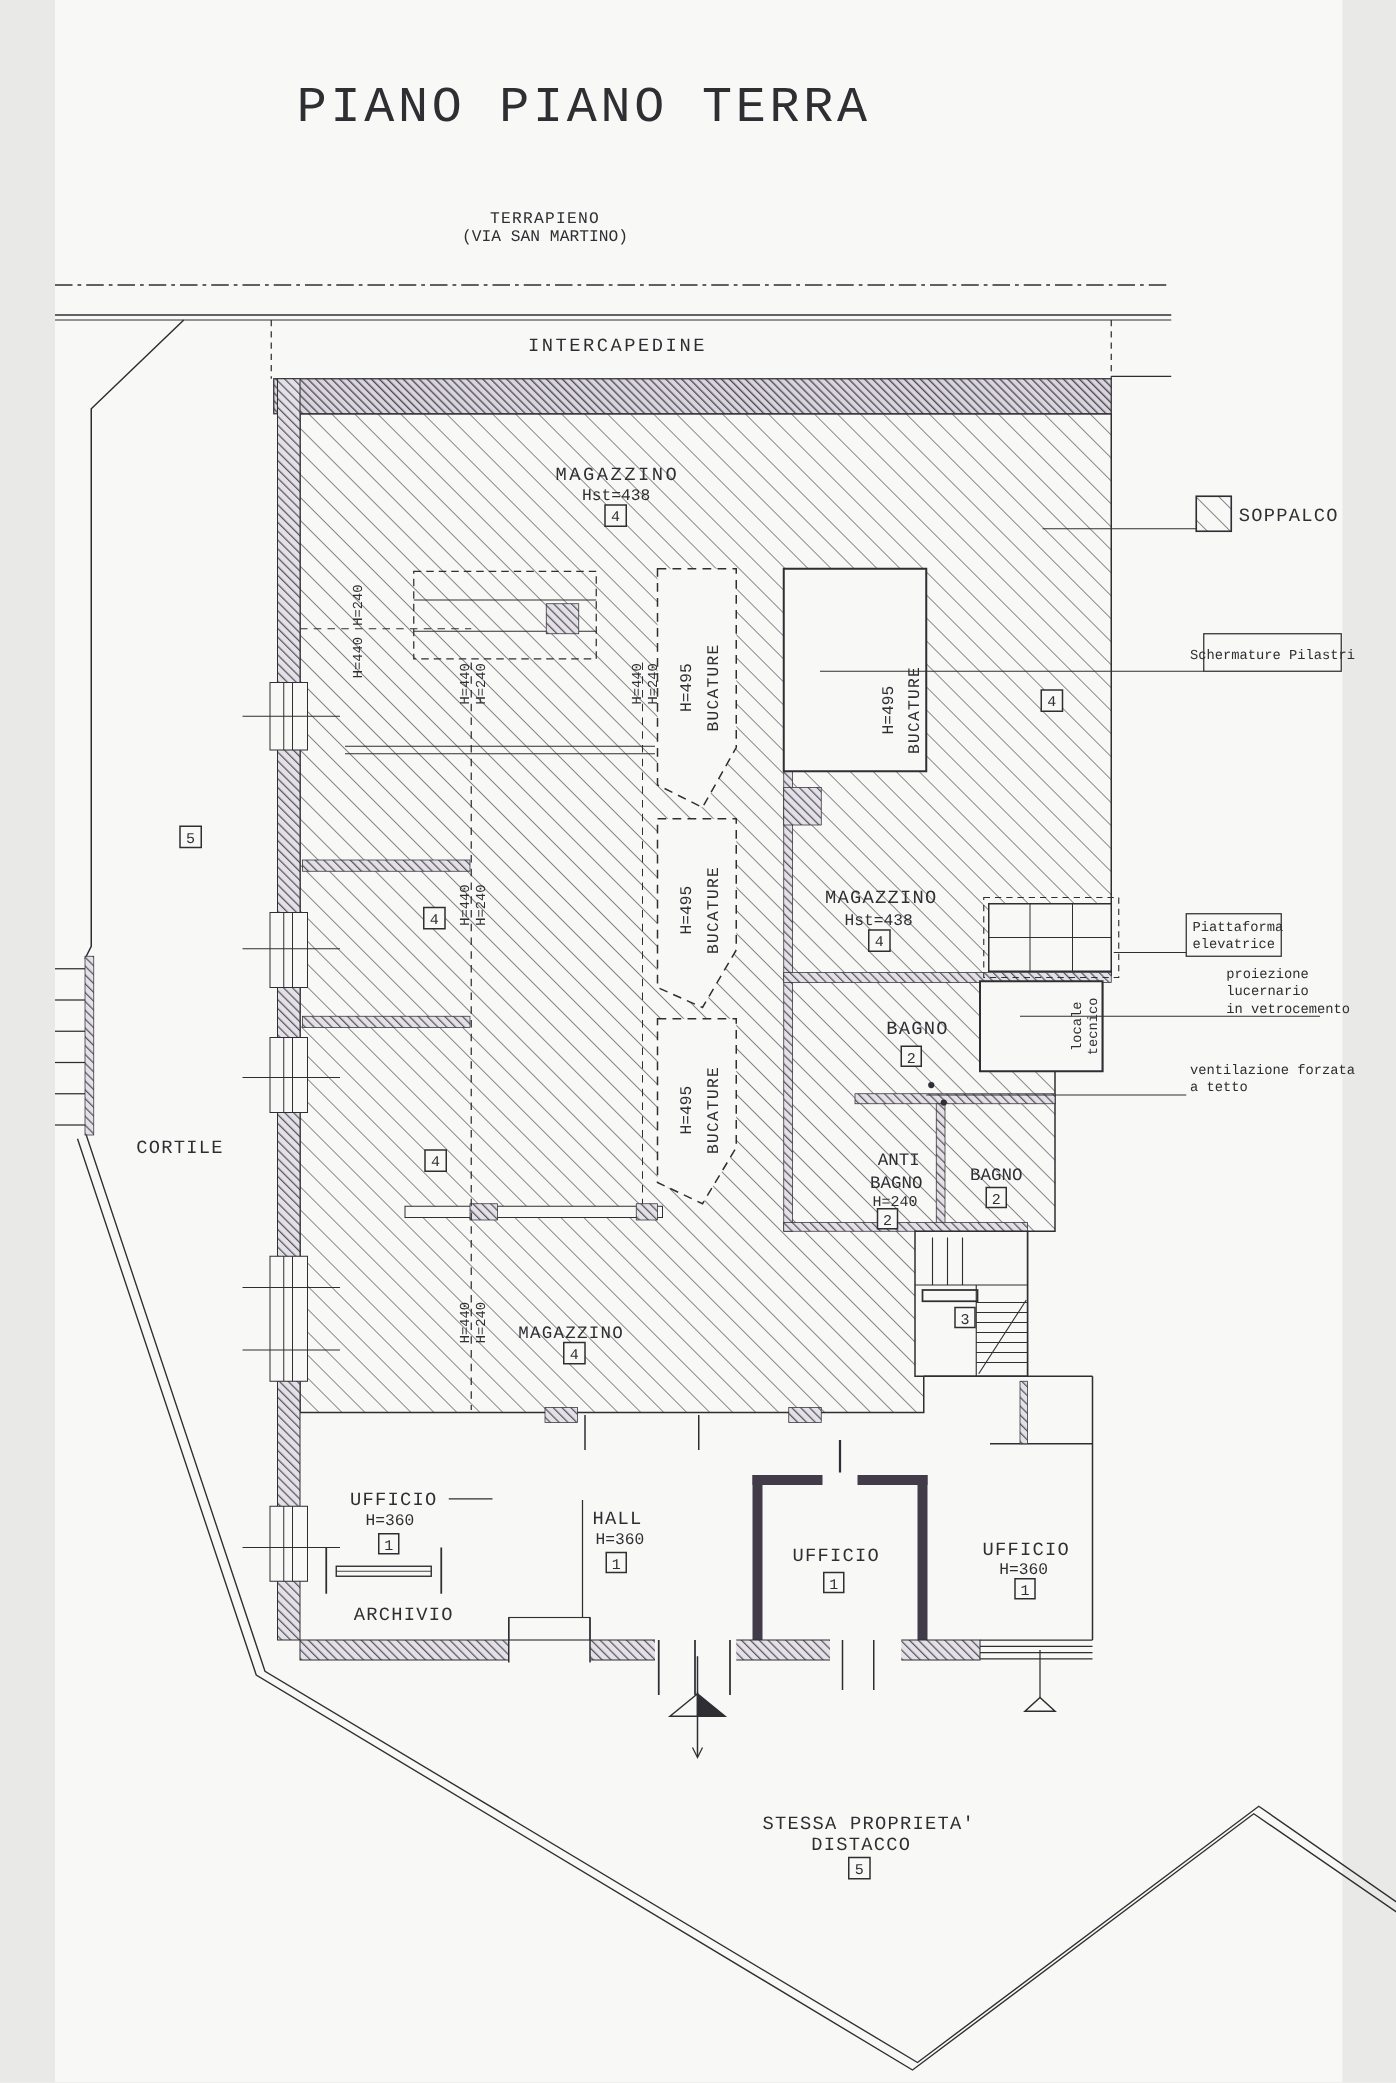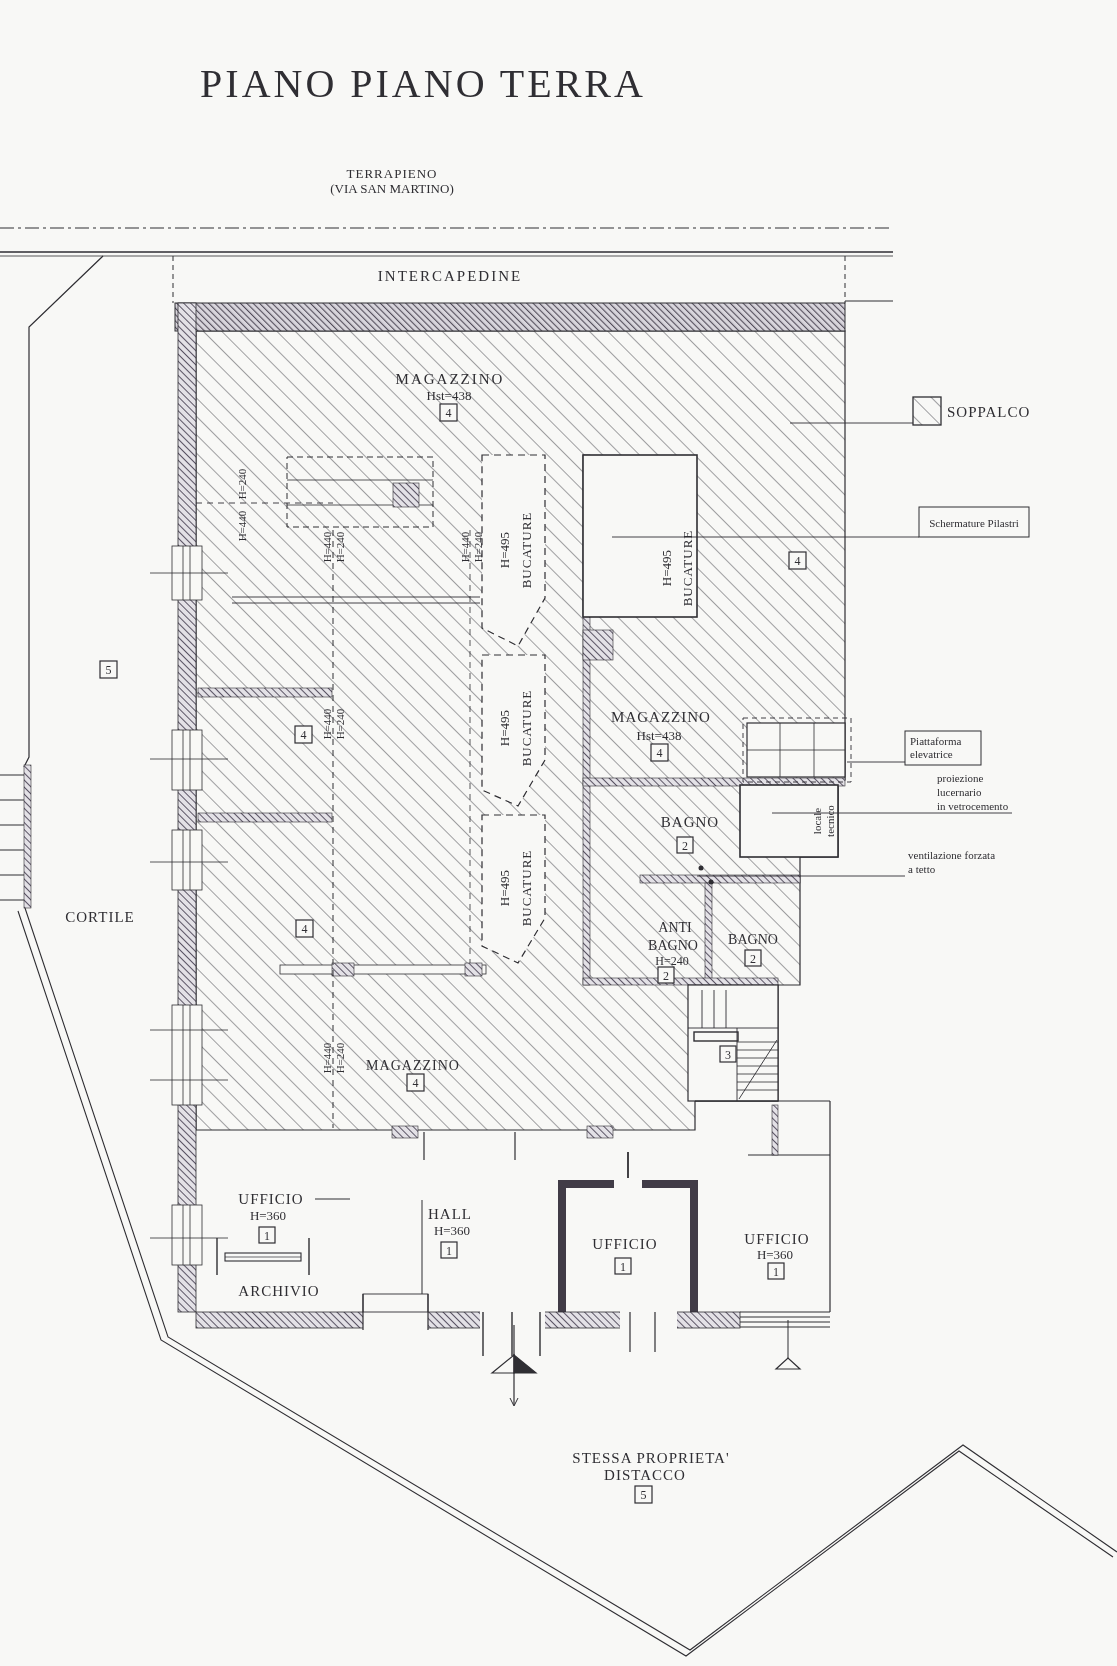--- a/index.html
+++ b/index.html
@@ -1,18 +1,18 @@
 <!DOCTYPE html>
 <html><head>
 <meta charset="utf-8">
 <style>
   html,body{margin:0;padding:0;background:#e9e9e7;}
   #page{
-    position:relative;width:1117px;height:1666px;margin:0 auto;
-    background:#f8f8f6;font-family:Liberation Serif, serif;
+    position:relative;width:1030px;height:1666px;margin:0 auto;
+    background:#f8f8f6;font-family:Liberation Mono, monospace;
   }
   svg{position:absolute;left:0;top:0;}
   text{fill:#2f2e33;}
 </style>
 </head>
 <body>
 
 <div id="page">
 <svg width="1117" height="1666" viewBox="0 0 1117 1666">
   <defs>

